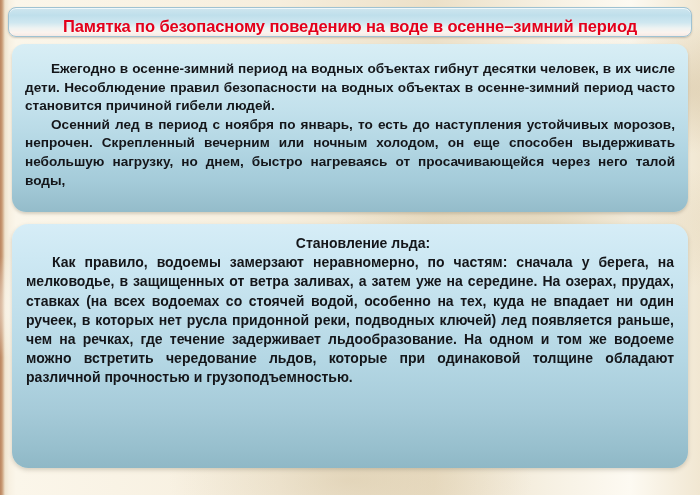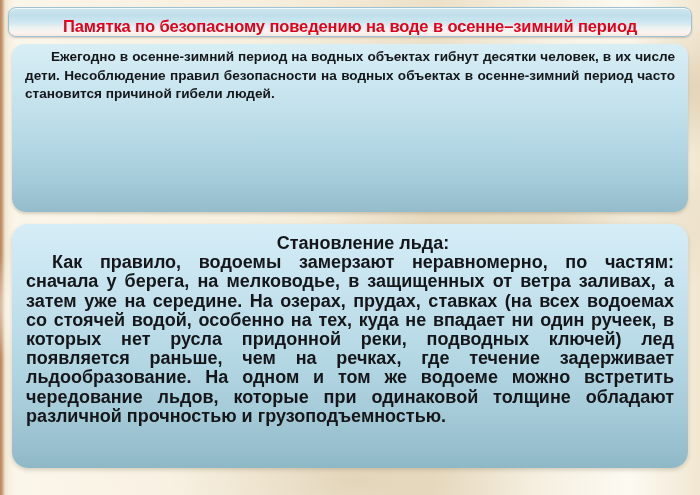--- a/index.html
+++ b/index.html
@@ -91,21 +91,21 @@
     margin: 0;
     text-indent: 26px;
   }
 
   
   .panel-intro {
     left: 12px;
     top: 44px;
     width: 676px;
     height: 168px;
-    padding: 4px 13px 0 13px;
+    padding: 16px 13px 0 13px;
     border-radius: 12px 12px 14px 14px;
     background: linear-gradient(180deg,
         #d8eef5 0%,
         #cfe9f2 16%,
         #c3e1ec 38%,
         #b2d6e3 62%,
         #a4cbd9 82%,
         #94bcca 100%);
     box-shadow: 0 2px 3px rgba(130,120,100,.30);
     font-size: 13.6px;
@@ -122,41 +122,42 @@
     border-radius: 16px;
     background: linear-gradient(180deg,
         #d6edf7 0%,
         #cde8f3 14%,
         #c2e0ec 34%,
         #b4d7e4 56%,
         #a6cbd9 76%,
         #97bfcd 92%,
         #8fb8c6 100%);
     box-shadow: 0 2px 4px rgba(130,120,100,.32);
-    font-size: 18px;
+    font-size: 14px;
     line-height: 19.2px;
   }
   .panel-heading {
     text-align: center;
     text-indent: 0;
     font-weight: bold;
     margin: 0 0 1px 0;
   }
 </style>
 </head>
 <body>
 
 <div id="poster">
 
   <div class="title-bar">
     <span class="title-text">Памятка по безопасному поведению на воде в осенне–зимний период</span>
   </div>
 
   <div class="panel panel-intro">
     <p>Ежегодно в осенне-зимний период на водных объектах гибнут десятки человек, в их числе дети. Несоблюдение правил безопасности на водных объектах в осенне-зимний период часто становится причиной гибели людей.</p>
+    <p>Осенний лед в период с ноября по январь, то есть до наступления устойчивых морозов, непрочен. Скрепленный вечерним или ночным холодом, он еще способен выдерживать небольшую нагрузку, но днем, быстро нагреваясь от просачивающейся через него талой воды,</p>
   </div>
 
   <div class="panel panel-main">
     <p class="panel-heading">Становление льда:</p>
     <p>Как правило, водоемы замерзают неравномерно, по частям: сначала у берега, на мелководье, в защищенных от ветра заливах, а затем уже на середине. На озерах, прудах, ставках (на всех водоемах со стоячей водой, особенно на тех, куда не впадает ни один ручеек, в которых нет русла придонной реки, подводных ключей) лед появляется раньше, чем на речках, где течение задерживает льдообразование. На одном и том же водоеме можно встретить чередование льдов, которые при одинаковой толщине обладают различной прочностью и грузоподъемностью.</p>
   </div>
 
 </div>
 
 </body></html>

